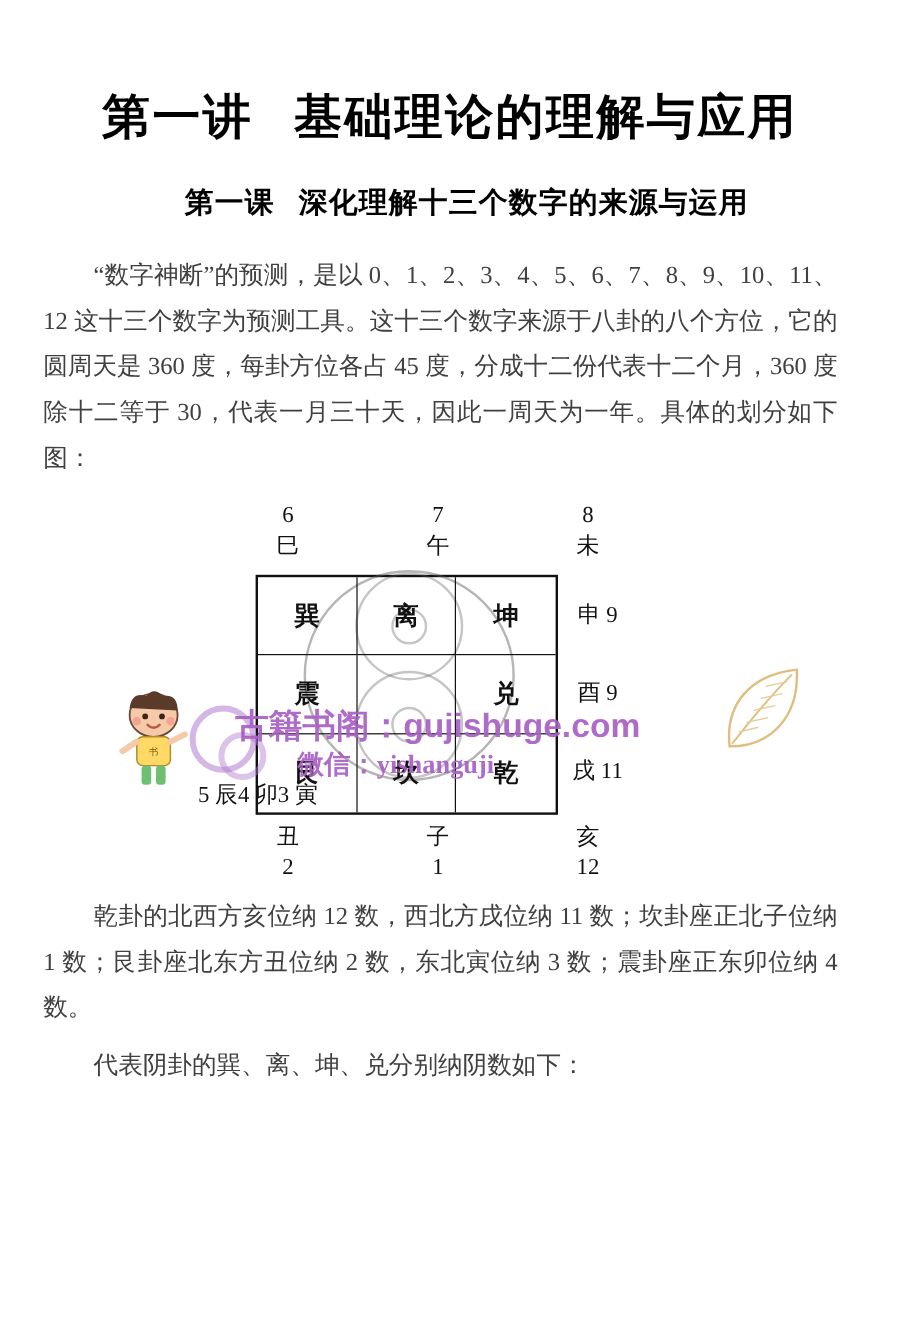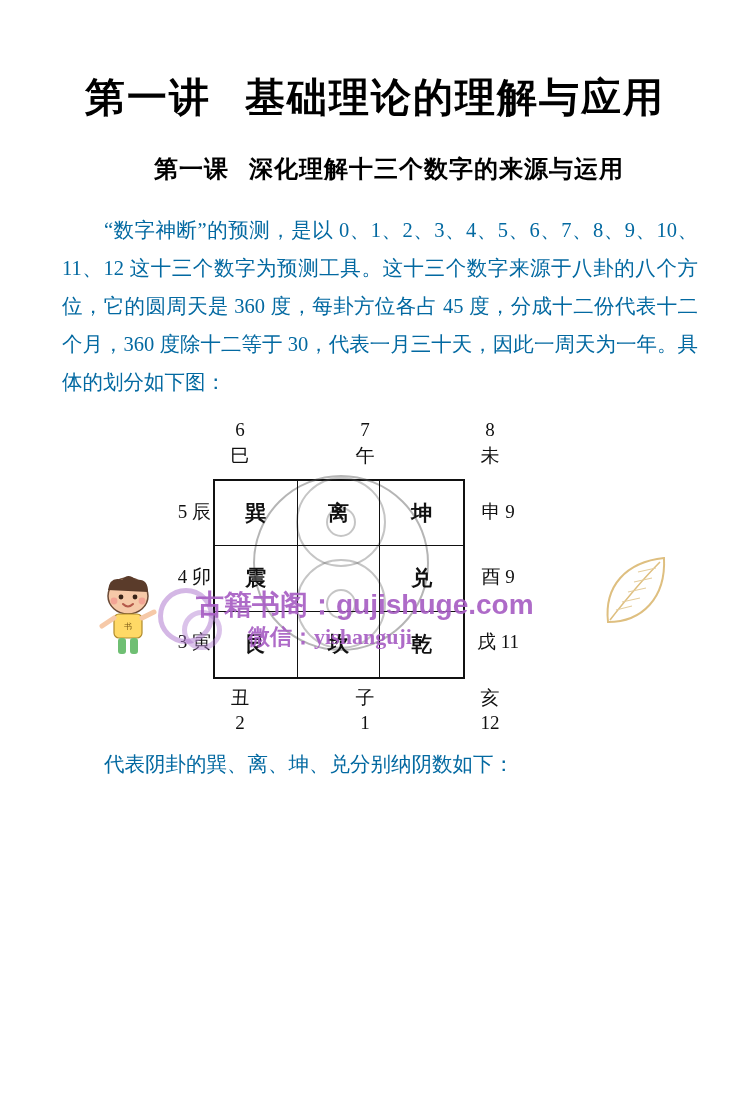--- a/index.html
+++ b/index.html
@@ -46,26 +46,26 @@
     color: #000;
     padding-left: 28px;
   }
   .lesson-title .gap {
     display: inline-block;
     width: 20px;
   }
 
   
   .body-block {
-    margin: 26px 52px 0 62px;
+    margin: 26px 52px 0 36px;
     font-size: 20.5px;
     line-height: 38px;
     text-align: justify;
     text-justify: inter-ideograph;
-    color: #0369a1;
+    color: #404040;
   }
   .body-block.indent {
     text-indent: 42px;
   }
   .body-block.tight {
     margin-top: 10px;
   }
 
   
   .diagram-wrap {
@@ -129,21 +129,21 @@
   .grid .gcell:nth-child(3n) { border-right: none; }
   .grid .gcell:nth-child(n+7) { border-bottom: none; }
 
   .left-labels {
     position: absolute;
     top: 62px;
     left: 0;
     height: 196px;
     width: 46px;
     display: flex;
-    flex-direction: column;
+    flex-direction: row;
     justify-content: space-around;
     align-items: flex-end;
     font-size: 19px;
   }
   .right-labels {
     position: absolute;
     top: 62px;
     left: 298px;
     height: 196px;
     width: 70px;
@@ -327,20 +327,21 @@
         <div>子</div>
         <div>1</div>
       </div>
       <div class="cell">
         <div>亥</div>
         <div>12</div>
       </div>
     </div>
   </div>
 
+  <p class="body-block indent tight">乾卦的北西方亥位纳 12 数，西北方戌位纳 11 数；坎卦座正北子位纳 1 数；艮卦座北东方丑位纳 2 数，东北寅位纳 3 数；震卦座正东卯位纳 4 数。</p>
   <p class="body-block indent tight">代表阴卦的巽、离、坤、兑分别纳阴数如下：</p>
 
   <div class="wm-ring"></div>
   <div class="wm-ring2"></div>
   <div class="wm-text">古籍书阁：gujishuge.com</div>
   <div class="wm-text2">微信：yishanguji</div>
 
   <svg class="wm-mascot" viewBox="0 0 64 86">
     <ellipse cx="32" cy="26" rx="20" ry="18" fill="#f6c9a8" stroke="#6b4a36" stroke-width="1.5"></ellipse>
     <path d="M12 20 Q14 6 26 10 Q32 2 40 10 Q52 8 52 22 Z" fill="#5a3b2a"></path>

